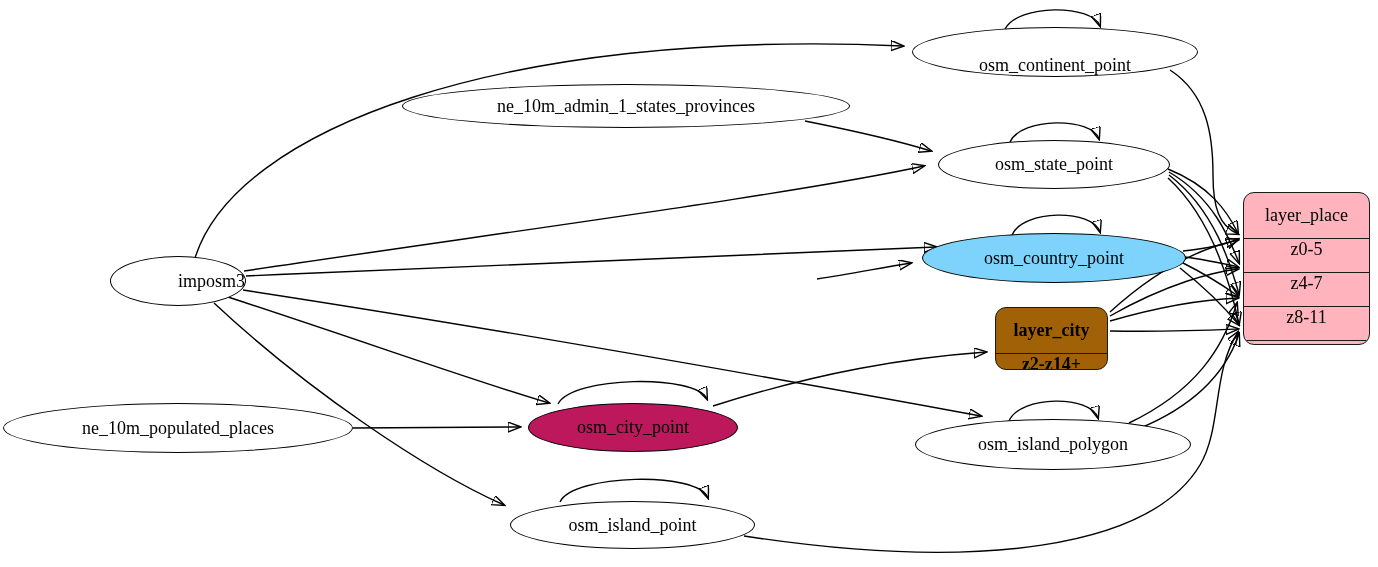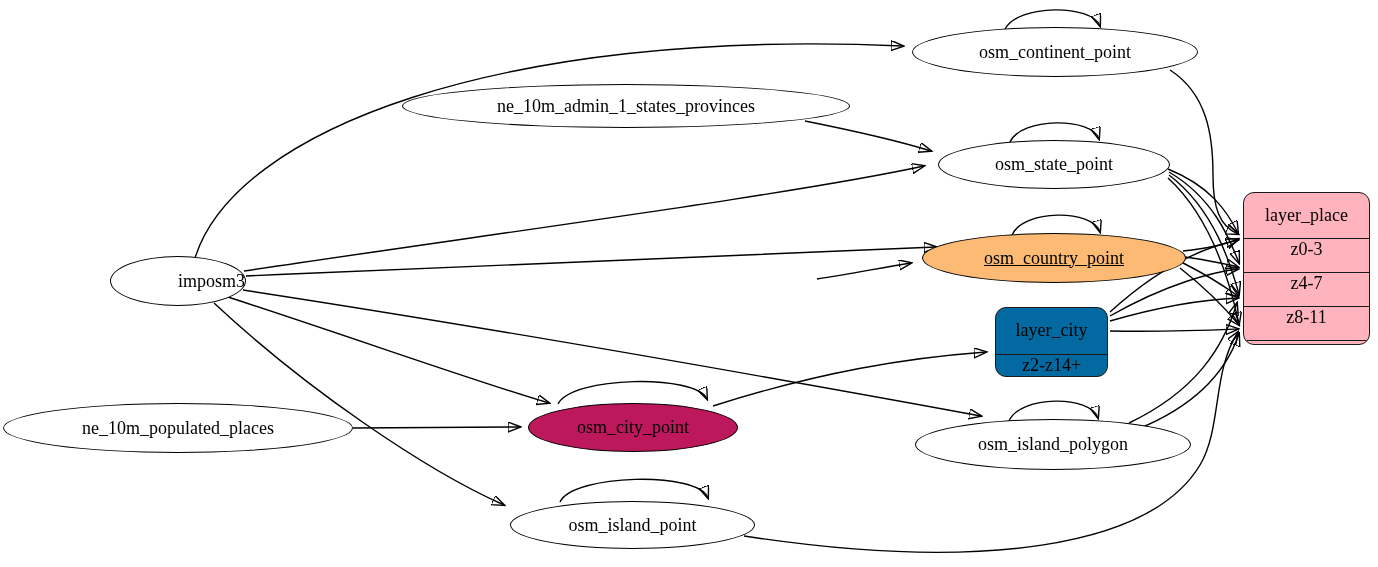--- a/index.html
+++ b/index.html
@@ -100,50 +100,50 @@
 
   <div class="node" style="left: 402px; top: 84px; width: 448px; height: 44px; background: rgb(255, 255, 255);">
     <span>ne_10m_admin_1_states_provinces</span>
   </div>
 
 
   <div class="node" style="left: 3px; top: 403px; width: 350px; height: 50px; background: rgb(255, 255, 255);">
     <span>ne_10m_populated_places</span>
   </div>
 
-  <div class="node" style="left: 912px; top: 27px; width: 286px; height: 50px; background: rgb(255, 255, 255);">
+  <div class="node" style="left: 912px; top: 27px; width: 286px; height: 50px; background: rgb(255, 255, 255); align-items: flex-end;">
     <span>osm_continent_point</span>
   </div>
 
   <div class="node" style="left: 938px; top: 140px; width: 232px; height: 49px; background: rgb(255, 255, 255); text-align: right;">
     <span>osm_state_point</span>
   </div>
 
-  <div class="node" style="left: 922px; top: 233px; width: 264px; height: 50px; background: #fdba74; text-decoration: underline;">
+  <div class="node" style="left: 922px; top: 233px; width: 264px; height: 50px; background: #7dd3fc;">
     <span>osm_country_point</span>
   </div>
 
   <div class="node" style="left: 528px; top: 403px; width: 210px; height: 49px; background: #be185d;">
     <span>osm_city_point</span>
   </div>
 
   <div class="node" style="left: 915px; top: 419px; width: 276px; height: 51px; background: rgb(255, 255, 255);">
     <span>osm_island_polygon</span>
   </div>
 
   <div class="node" style="left: 510px; top: 501px; width: 245px; height: 48px; background: rgb(255, 255, 255);">
     <span>osm_island_point</span>
   </div>
 
   <div class="record" style="left: 1243px; top: 192px; width: 127px; height: 153px; background: rgb(255, 179, 189);">
     <div class="rrow">layer_place</div>
-    <div class="rrow">z0-3</div>
+    <div class="rrow">z0-5</div>
     <div class="rrow">z4-7</div>
     <div class="rrow">z8-11</div>
     <div class="rrow">z12-z14+</div>
   </div>
 
-  <div class="record" style="left: 995px; top: 307px; width: 113px; height: 70px; background: #0369a1;">
+  <div class="record" style="left: 995px; top: 307px; width: 113px; height: 63px; background: #a16207; font-weight: bold;">
     <div class="rrow">layer_city</div>
     <div class="rrow">z2-z14+</div>
   </div>
 
 </div>
 
 </body></html>

